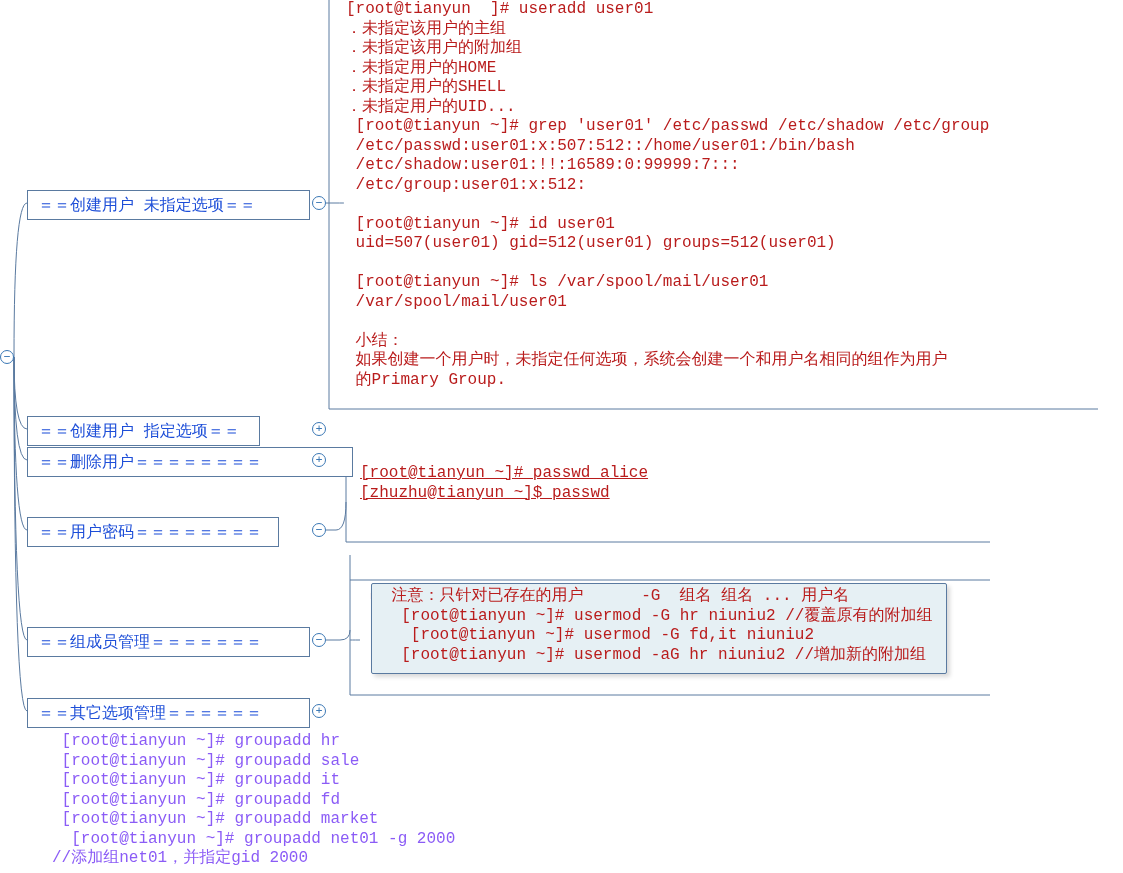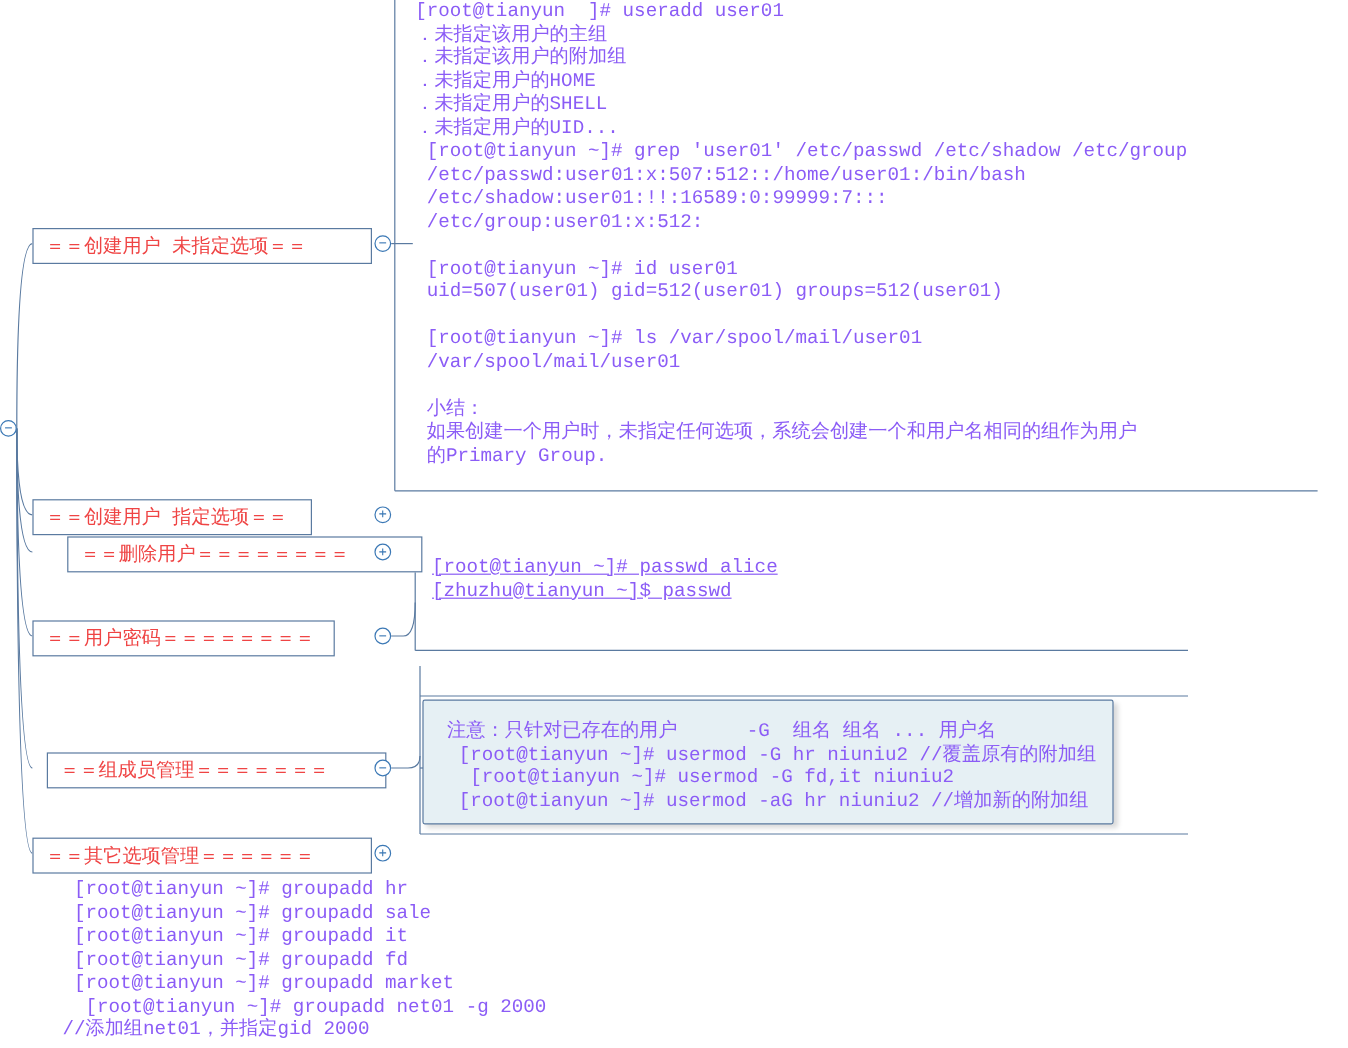--- a/index.html
+++ b/index.html
@@ -18,29 +18,29 @@
     top: 0; left: 0;
     width: 1123px; height: 873px;
     pointer-events: none;
   }
   .node {
     position: absolute;
     border: 1px solid #5a7aa0;
     background: #ffffff;
     padding: 4px 10px 4px 10px;
     white-space: nowrap;
-    color: #ef4444;
+    color: #1d4ed8;
   }
   .node.label {
     font-family: "SimSun", monospace;
     letter-spacing: 0px;
   }
   .content-block {
     position: absolute;
-    color: #8b5cf6;
+    color: #b91c1c;
     white-space: pre;
     line-height: 19.5px;
   }
   .content-block.highlight {
     background: #e6f0f4;
     border: 1px solid #5a7aa0;
     box-shadow: 3px 3px 4px rgba(0,0,0,0.15);
     border-radius: 2px;
   }
   .toggle {
@@ -112,31 +112,31 @@
 <div class="node label" style="left:27px; top:190px; width:283px; line-height:20px;">
   <span>＝＝创建用户 未指定选项＝＝</span>
 </div>
 <div class="toggle minus" style="left:312px; top:196px;"></div>
 
 <div class="node label" style="left:27px; top:416px; width:233px; line-height:20px;">
   <span>＝＝创建用户    指定选项＝＝</span>
 </div>
 <div class="toggle plus" style="left:312px; top:422px;"></div>
 
-<div class="node label" style="left:27px; top:447px; width:296px; line-height:20px;margin-left:29px;">
+<div class="node label" style="left:27px; top:447px; width:326px; line-height:20px;">
   <span>＝＝删除用户＝＝＝＝＝＝＝＝</span>
 </div>
 <div class="toggle plus" style="left:312px; top:453px;"></div>
 
 <div class="node label" style="left:27px; top:517px; width:252px; line-height:20px;">
   <span>＝＝用户密码＝＝＝＝＝＝＝＝</span>
 </div>
 <div class="toggle minus" style="left:312px; top:523px;"></div>
 
-<div class="node label" style="left:27px; top:627px; width:283px; line-height:20px;margin-left:12px;">
+<div class="node label" style="left:27px; top:627px; width:283px; line-height:20px;">
   <span>＝＝组成员管理＝＝＝＝＝＝＝</span>
 </div>
 <div class="toggle minus" style="left:312px; top:633px;"></div>
 
 <div class="node label" style="left:27px; top:698px; width:283px; line-height:20px;">
   <span>＝＝其它选项管理＝＝＝＝＝＝</span>
 </div>
 <div class="toggle plus" style="left:312px; top:704px;"></div>
 
 <div class="content-block" style="left:346px; top:0px; width:760px;">[root@tianyun  ]# useradd user01
@@ -158,21 +158,21 @@
 
  小结：
  如果创建一个用户时，未指定任何选项，系统会创建一个和用户名相同的组作为用户
  的Primary Group.</div>
 
 <div class="content-block" style="left:360px; top:464px;text-decoration:underline;">[root@tianyun ~]# passwd alice
 [zhuzhu@tianyun ~]$ passwd</div>
 
 <div class="content-block" style="left:360px; top:589px;"> usermod modifies existing users</div>
 
-<div class="content-block highlight" style="left:352px; top:583px; padding:16px 14px 8px 10px;"> 注意：只针对已存在的用户      -G  组名 组名 ... 用户名
+<div class="content-block highlight" style="left:371px; top:583px; padding:3px 14px 8px 10px;"> 注意：只针对已存在的用户      -G  组名 组名 ... 用户名
   [root@tianyun ~]# usermod -G hr niuniu2 //覆盖原有的附加组
    [root@tianyun ~]# usermod -G fd,it niuniu2
   [root@tianyun ~]# usermod -aG hr niuniu2 //增加新的附加组</div>
 
 <div class="plain-block" style="left:52px; top:732px;"> [root@tianyun ~]# groupadd hr
  [root@tianyun ~]# groupadd sale
  [root@tianyun ~]# groupadd it
  [root@tianyun ~]# groupadd fd
  [root@tianyun ~]# groupadd market
   [root@tianyun ~]# groupadd net01 -g 2000

